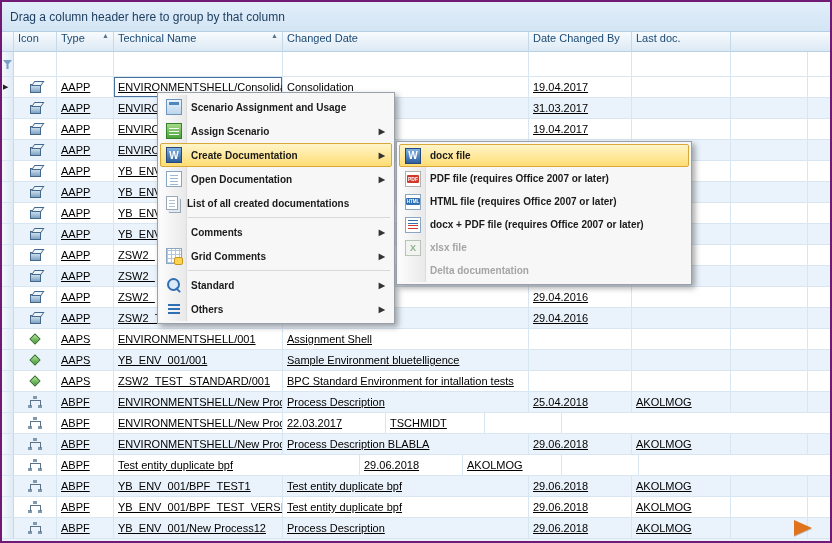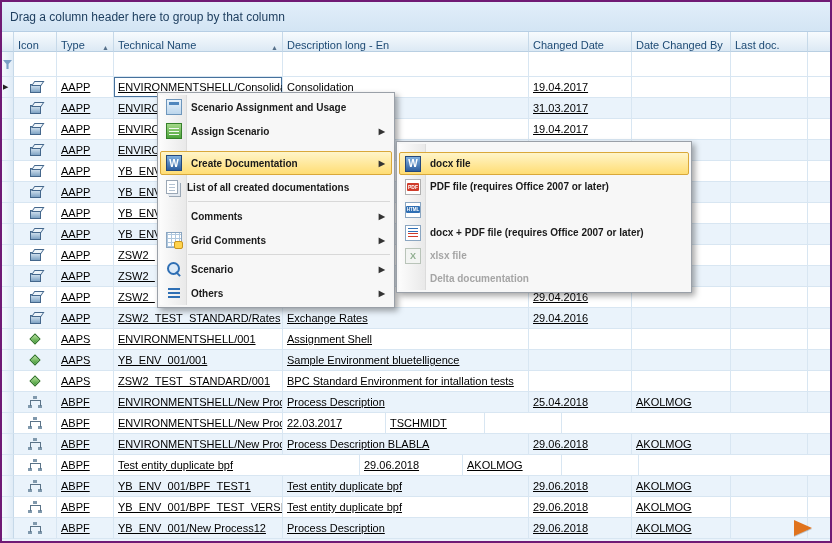--- a/index.html
+++ b/index.html
@@ -12,21 +12,21 @@
   .group-panel { height:30px; background:linear-gradient(#e2eefa,#d3e5f4);
                  border-bottom:1px solid #b6cee4; display:flex; align-items:center;
                  padding-left:8px; font-size:12px; color:#1f3f60; }
 
   
   .header-row { display:flex; height:20px; background:linear-gradient(#f7fbfe,#dcead6); }
   .header-row, .h-ind, .hc, .h-fill { background:linear-gradient(#f7fbfe,#dce9f4); }
   .h-ind { width:12px; border-right:1px solid #c6d9e9; border-bottom:1px solid #b9cfe2; }
   .hcols { display:flex; }
   .hc { border-right:1px solid #c6d9e9; border-bottom:1px solid #b9cfe2;
-        font-size:11px; color:#1d4a74; display:flex; align-items:flex-end; padding:0 4px;
+        font-size:11px; color:#1d4a74; display:flex; align-items:flex-start; padding:0 4px;
         overflow:hidden; white-space:nowrap; }
   .hcols .hc:nth-of-type(1){width:43px} .hcols .hc:nth-of-type(2){width:57px}
   .hcols .hc:nth-of-type(3){width:169px} .hcols .hc:nth-of-type(4){width:246px}
   .hcols .hc:nth-of-type(5){width:103px} .hcols .hc:nth-of-type(6){width:99px}
   .hcols .hc:nth-of-type(7){width:77px}
   .h-fill { flex:1; border-bottom:1px solid #b9cfe2; }
   .sort-arrow { display:none; margin-left:auto; font-size:7px; color:#56708a; padding-left:3px; }
   .sort-arrow::before { content:"▲"; }
   .hc.sorted .sort-arrow { display:inline-block; }
 
@@ -80,21 +80,21 @@
   .menu-main { left:155px; top:90px; width:238px; }
   .menu-sub  { left:394px; top:139px; width:296px; z-index:11; }
   .menu-group { position:relative; }
   .menu-group + .menu-group { margin-top:5px; }
   .menu-group + .menu-group::before { content:""; position:absolute; top:-3px; left:28px;
           right:2px; height:1px; background:#d8d8d8; }
   .menu-item { position:relative; display:flex; align-items:center; height:24px;
           padding:0 6px 0 5px; border:1px solid transparent; border-radius:2px;
           font-size:10px; color:#1a1a1a;font-weight:bold; }
   .menu-sub .menu-item { height:23px; }
-  .menu-item.highlighted { background:linear-gradient(#fff5c9,#ffdd74); border-color:#d9a83a;margin-top:8px; }
+  .menu-item.highlighted { background:linear-gradient(#fff5c9,#ffdd74); border-color:#d9a83a; }
   .menu-item.disabled { color:#a5a5a5; }
   .menu-item .label { overflow:hidden; white-space:nowrap; }
   .sub-arrow { display:none; margin-left:auto; font-size:8px; color:#333; }
   .sub-arrow::before { content:"▶"; }
   .menu-item.arrow .sub-arrow { display:block; }
 
   
   .mi { width:16px; height:16px; margin-right:9px; flex:none; position:relative;
         display:flex; align-items:center; justify-content:center; font-weight:bold; }
   .mi.usage { background:linear-gradient(#e8f2fb,#bcd6ec); border:1px solid #6d96bc; }
@@ -159,24 +159,20 @@
         </div>
         <div class="hc sorted">
           <span class="hlabel">Type</span>
           <span class="sort-arrow"></span>
         </div>
         <div class="hc sorted">
           <span class="hlabel">Technical Name</span>
           <span class="sort-arrow"></span>
         </div>
         <div class="hc">
-          <span class="hlabel">Description long - En</span>
-
-        </div>
-        <div class="hc">
           <span class="hlabel">Changed Date</span>
 
         </div>
         <div class="hc">
           <span class="hlabel">Date Changed By</span>
 
         </div>
         <div class="hc">
           <span class="hlabel">Last doc.</span>
 
@@ -498,20 +494,25 @@
         <div class="menu-item arrow">
           <span class="mi assign"></span>
           <span class="label">Assign Scenario</span>
           <span class="sub-arrow"></span>
         </div>
         <div class="menu-item highlighted arrow">
           <span class="mi word"></span>
           <span class="label">Create Documentation</span>
           <span class="sub-arrow"></span>
         </div>
+        <div class="menu-item arrow">
+          <span class="mi opendoc"></span>
+          <span class="label">Open Documentation</span>
+          <span class="sub-arrow"></span>
+        </div>
         <div class="menu-item">
           <span class="mi copylist"></span>
           <span class="label">List of all created documentations</span>
 
         </div>
       </div>
     <div class="menu-group">
 
     <div class="menu-item arrow">
           <span class="mi"></span>
@@ -521,21 +522,21 @@
         <div class="menu-item arrow">
           <span class="mi gridcmt"></span>
           <span class="label">Grid Comments</span>
           <span class="sub-arrow"></span>
         </div>
       </div>
     <div class="menu-group">
 
     <div class="menu-item arrow">
           <span class="mi analysis"></span>
-          <span class="label">Scenario</span>
+          <span class="label">Standard</span>
           <span class="sub-arrow"></span>
         </div>
         <div class="menu-item arrow">
           <span class="mi others"></span>
           <span class="label">Others</span>
           <span class="sub-arrow"></span>
         </div>
       </div>
   </div>
 
@@ -547,20 +548,21 @@
           <span class="label">docx file</span>
 
         </div>
         <div class="menu-item">
           <span class="mi pdf"></span>
           <span class="label">PDF file (requires Office 2007 or later)</span>
 
         </div>
         <div class="menu-item">
           <span class="mi html"></span>
+          <span class="label">HTML file (requires Office 2007 or later)</span>
 
         </div>
         <div class="menu-item">
           <span class="mi docxpdf"></span>
           <span class="label">docx + PDF file (requires Office 2007 or later)</span>
 
         </div>
         <div class="menu-item disabled">
           <span class="mi xlsx"></span>
           <span class="label">xlsx file</span>

